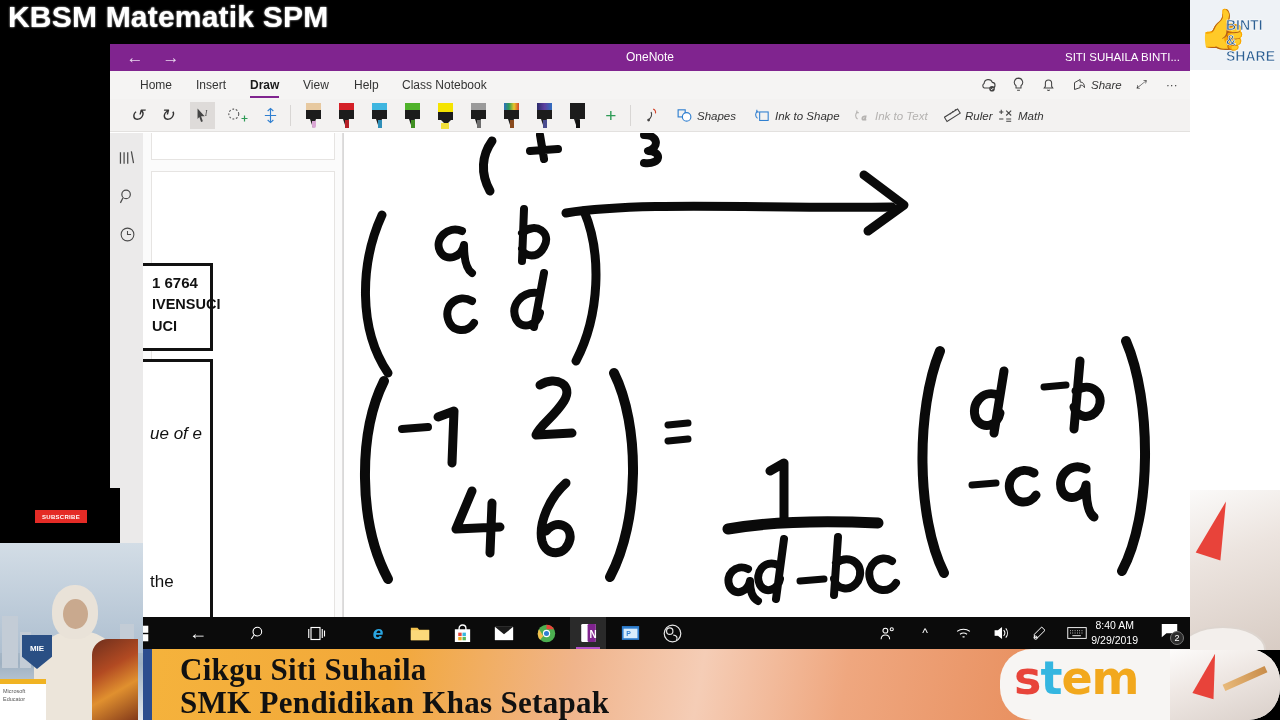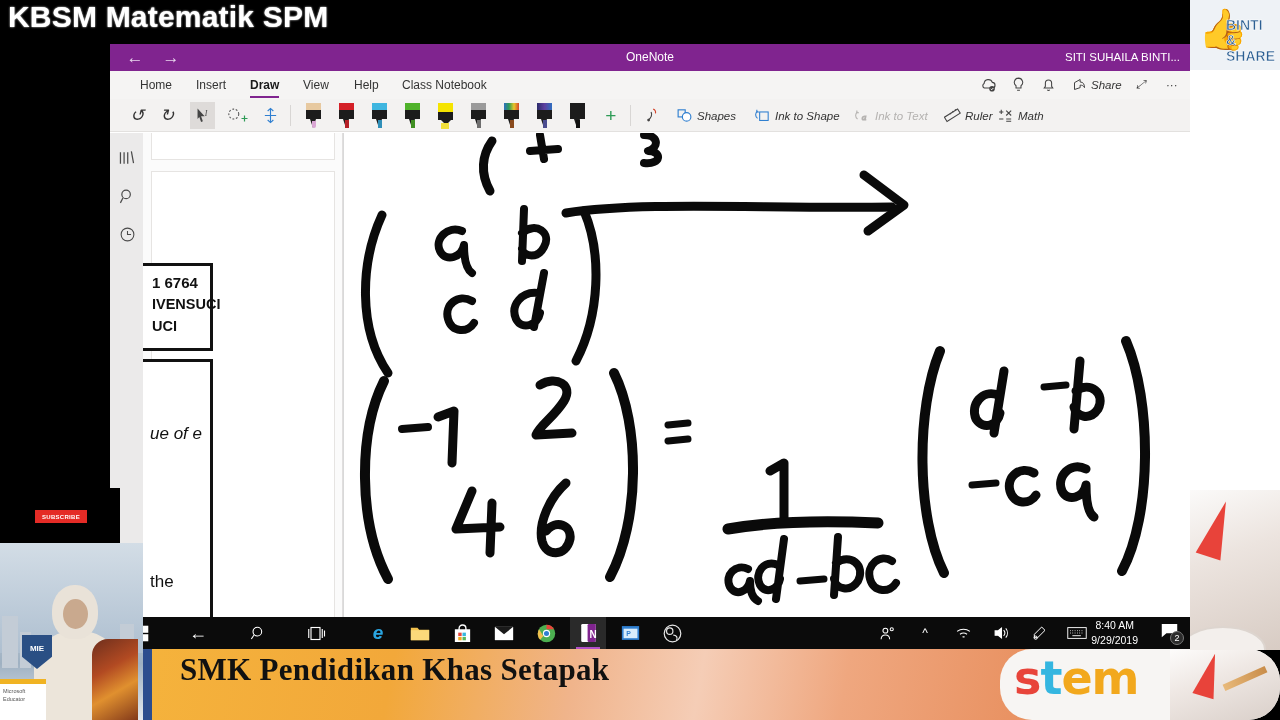--- a/index.html
+++ b/index.html
@@ -541,20 +541,21 @@
   <div id="notif">
     <svg width="17" height="16" viewBox="0 0 22 20" fill="#fff">
         <path d="M1 1h20v12H7l-6 5z"></path>
       </svg>
   </div>
   <div id="notif-badge">2</div>
 </div>
 
 <div id="bottom-banner">
   <div id="bb-text">
+    <div>Cikgu Siti Suhaila</div>
     <div>SMK Pendidikan Khas Setapak</div>
   </div>
 </div>
 <div id="bb-left-blue"></div>
 
 <div id="stem-panel">
   <div id="stem-word">
     <span class="s">s</span><span class="t">t</span><span class="e">e</span><span class="m">m</span>
   </div>
   <div id="stem-prop">

